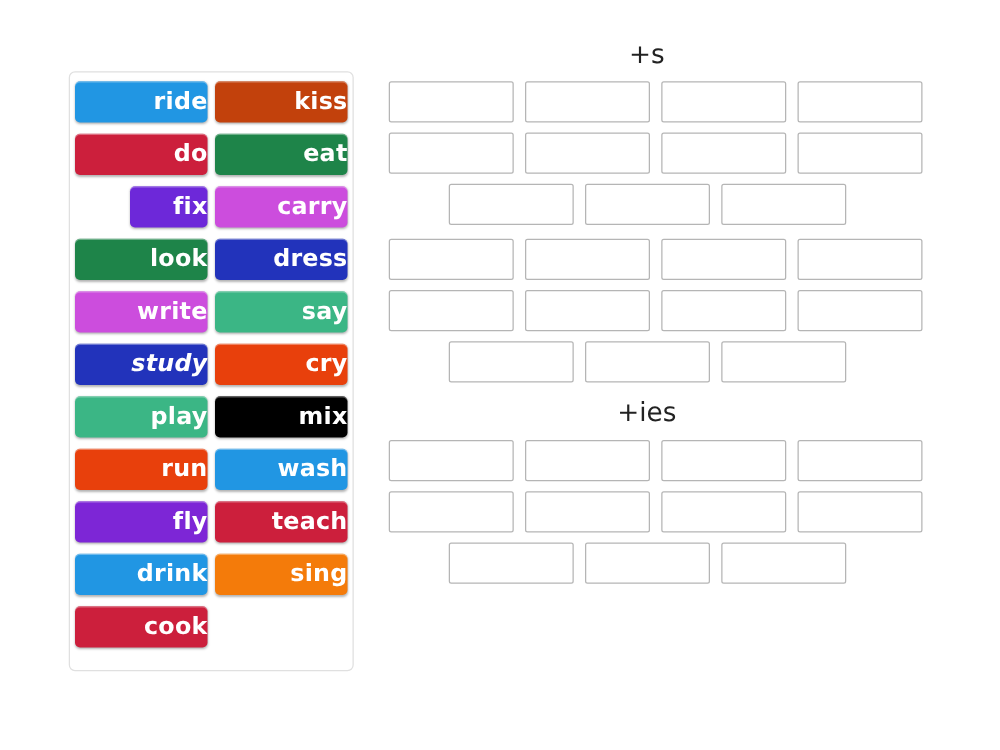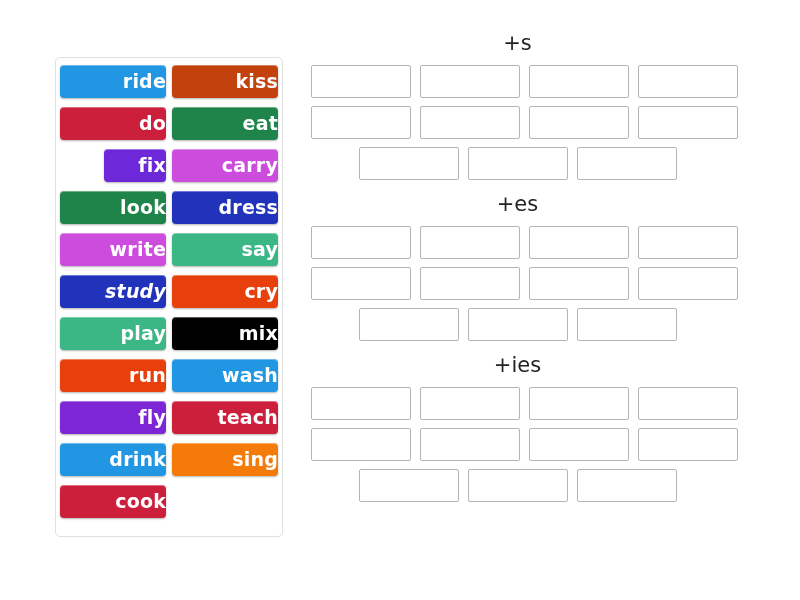--- a/index.html
+++ b/index.html
@@ -143,21 +143,20 @@
           <div class="slot"></div>
           <div class="slot"></div>
         </div>
         <div class="slot-row centered">
           <div class="slot"></div>
           <div class="slot"></div>
           <div class="slot"></div>
         </div>
       </div>
       <div class="group">
-        <div class="group-title">+es</div>
         <div class="slot-row">
           <div class="slot"></div>
           <div class="slot"></div>
           <div class="slot"></div>
           <div class="slot"></div>
         </div>
         <div class="slot-row">
           <div class="slot"></div>
           <div class="slot"></div>
           <div class="slot"></div>

